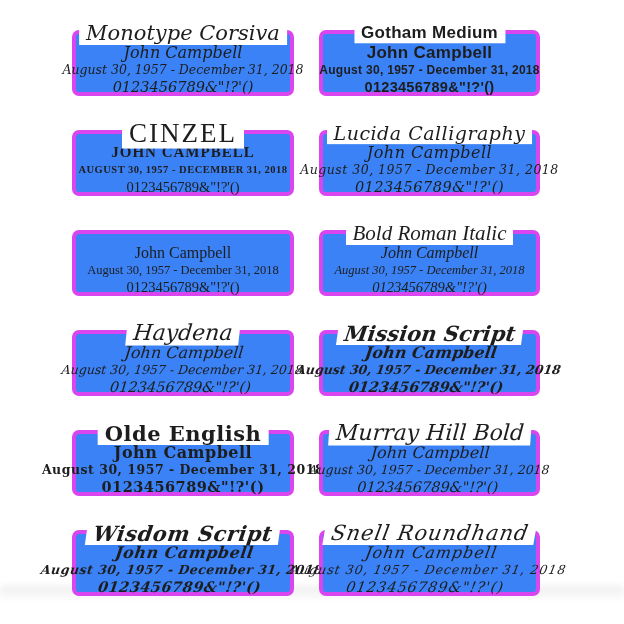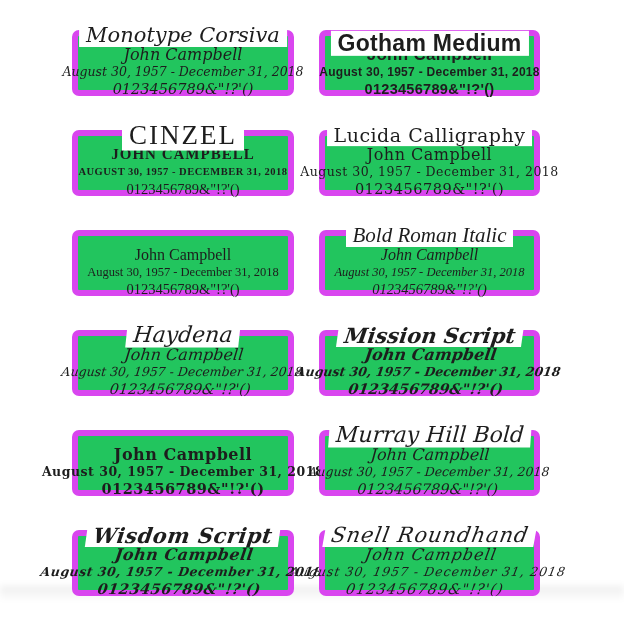--- a/index.html
+++ b/index.html
@@ -29,22 +29,22 @@
     display: grid;
     grid-template-columns: 222px 221px;
     column-gap: 25px;
     row-gap: 34px;
     z-index: 1;
   }
   .card {
     position: relative;
     box-sizing: border-box;
     height: 66px;
-    background: #22c55e;
-    border: 6px solid #d946ef;
+    background: #3b82f6;
+    border: 4px solid #d946ef;
     border-radius: 7px;
   }
   .card-title {
     position: absolute;
     top: 0; left: 50%;
     transform: translate(-50%, -52%) var(--skew, skewX(0deg));
     background: #ffffff;
     padding: 0 7px;
     white-space: nowrap;
     font-size: 21px;
@@ -62,30 +62,30 @@
   }
   .ln { white-space: nowrap; }
   .ln.name  { font-size: 16px;   line-height: 19px; }
   .ln.dates { font-size: 12.5px; line-height: 16px; }
   .ln.chars { font-size: 14.5px; line-height: 18px; }
 
   
   .f1 .card-title, .f1 .card-body { font-family: "DejaVu Serif", serif; font-style: italic; }
   
   .f2 .card-title, .f2 .card-body { font-family: "Liberation Sans", sans-serif; font-weight: 700; letter-spacing: 0.3px; }
-  .f2 .card-title { font-size: 23px; margin-top: 8px; }
+  .f2 .card-title { font-size: 17px; }
   .f2 .ln.name { font-size: 17px; }
   .f2 .ln.dates { font-size: 12px; }
   
   .f3 .card-title, .f3 .card-body { font-family: "Liberation Serif", serif; }
   .f3 .card-title { font-size: 27px; letter-spacing: 2px; text-transform: uppercase; }
   .f3 .ln.name  { text-transform: uppercase; font-weight: 700; font-size: 15px; letter-spacing: 1px; }
   .f3 .ln.dates { text-transform: uppercase; font-weight: 700; font-size: 10.5px; letter-spacing: 0.5px; }
   
-  .f4 .card-title, .f4 .card-body { font-family: "DejaVu Serif", serif; letter-spacing: 0.5px; }
+  .f4 .card-title, .f4 .card-body { font-family: "DejaVu Serif", serif; font-style: italic; letter-spacing: 0.5px; }
   .f4 .card-title { font-size: 19px; }
   
   .f5 .card-title, .f5 .card-body { font-family: "Liberation Serif", serif; }
   
   .f6 .card-title, .f6 .card-body { font-family: "Liberation Serif", serif; font-style: italic; }
   
   .f7 .card-title, .f7 .card-body { font-family: "DejaVu Serif", serif; font-style: italic; }
   .f7 .card-title { --skew: skewX(-6deg); font-size: 22px; }
   .f7 .card-body  { transform: skewX(-6deg); }
   
@@ -179,20 +179,21 @@
     <div class="card f8">
       <div class="card-title">Mission Script</div>
       <div class="card-body">
         <div class="ln name">John Campbell</div>
         <div class="ln dates">August 30, 1957 - December 31, 2018</div>
         <div class="ln chars">0123456789&amp;"!?'()</div>
       </div>
     </div>
 
     <div class="card f9">
+      <div class="card-title">Olde English</div>
       <div class="card-body">
         <div class="ln name">John Campbell</div>
         <div class="ln dates">August 30, 1957 - December 31, 2018</div>
         <div class="ln chars">0123456789&amp;"!?'()</div>
       </div>
     </div>
 
     <div class="card f10">
       <div class="card-title">Murray Hill Bold</div>
       <div class="card-body">

